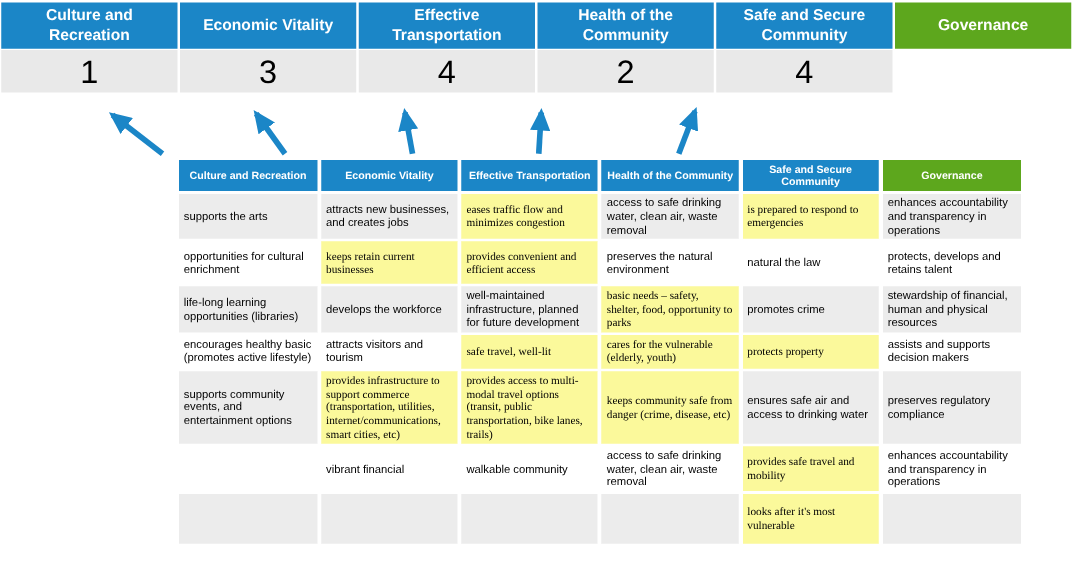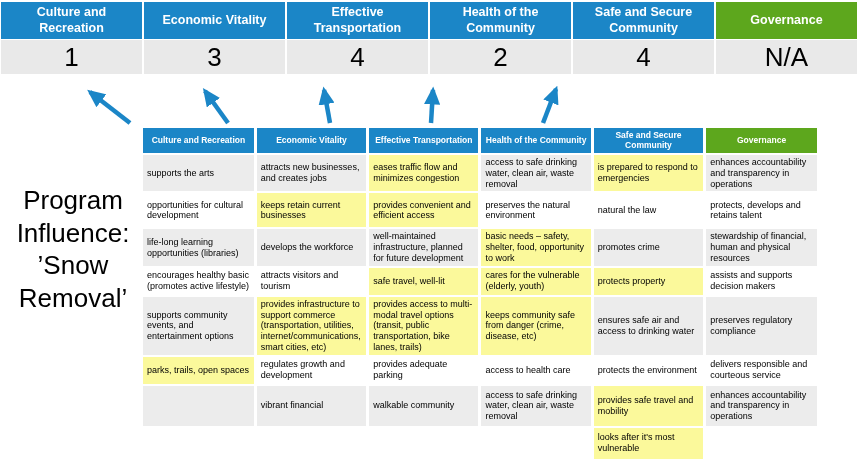--- a/index.html
+++ b/index.html
@@ -67,21 +67,21 @@
   .matrix th:last-child { border-right: none; }
   .matrix th.green { background: var(--header-green); }
   .matrix td {
     font-size: 9px; line-height: 1.2; color: var(--text-dark);
     padding: 2px 4px; vertical-align: middle;
     border-right: 3px solid #fff; border-bottom: 2px solid #fff;
     background: #fff; overflow: hidden;
   }
   .matrix td:last-child { border-right: none; }
   .matrix tbody tr:nth-child(odd) td { background: var(--row-stripe); }
-  .matrix td.hl { background: var(--highlight-yellow) !important; }
+  .matrix td.hl { background: var(--highlight-yellow) !important; font-family: Liberation Serif, serif; }
   .matrix tbody tr:nth-child(1) td { height: 35px; }
   .matrix tbody tr:nth-child(2) td { height: 36px; }
   .matrix tbody tr:nth-child(3) td { height: 35px; }
   .matrix tbody tr:nth-child(4) td { height: 29px; }
   .matrix tbody tr:nth-child(5) td { height: 54px; }
   .matrix tbody tr:nth-child(6) td { height: 29px; }
   .matrix tbody tr:nth-child(7) td { height: 42px; }
   .matrix tbody tr:nth-child(8) td { height: 33px; }
 </style>
 </head>
@@ -94,40 +94,35 @@
     <div class="sh">Economic Vitality</div>
     <div class="sh">Effective Transportation</div>
     <div class="sh">Health of the Community</div>
     <div class="sh">Safe and Secure Community</div>
     <div class="sh green">Governance</div>
     <div class="sv">1</div>
     <div class="sv">3</div>
     <div class="sv">4</div>
     <div class="sv">2</div>
     <div class="sv">4</div>
-    <div class="sv">N/A</div>
   </div>
 
   <svg class="arrows" width="859" height="52" viewBox="0 0 859 52">
     <defs>
       <marker id="ah" markerWidth="4" markerHeight="3.6" refX="3.2" refY="1.8" orient="auto">
         <path class="ah" d="M0,0 L4,1.8 L0,3.6 Z"></path>
       </marker>
     </defs>
     <line x1="130" y1="45" x2="90" y2="14" marker-end="url(#ah)"></line>
     <line x1="228" y1="45" x2="205" y2="13" marker-end="url(#ah)"></line>
     <line x1="330" y1="45" x2="324" y2="12" marker-end="url(#ah)"></line>
     <line x1="431" y1="45" x2="433" y2="12" marker-end="url(#ah)"></line>
     <line x1="543" y1="45" x2="556" y2="11" marker-end="url(#ah)"></line>
   </svg>
 
-  <div class="program-title">Program
-Influence:
-’Snow
-Removal’</div>
 
   <table class="matrix">
     <thead>
       <tr>
         <th>Culture and Recreation</th>
         <th>Economic Vitality</th>
         <th>Effective Transportation</th>
         <th>Health of the Community</th>
         <th>Safe and Secure Community</th>
         <th class="green">Governance</th>
@@ -136,58 +131,50 @@
     <tbody>
       <tr>
         <td>supports the arts</td>
         <td>attracts new businesses, and creates jobs</td>
         <td class="hl">eases traffic flow and minimizes congestion</td>
         <td>access to safe drinking water, clean air, waste removal</td>
         <td class="hl">is prepared to respond to emergencies</td>
         <td>enhances accountability and transparency in operations</td>
       </tr>
       <tr>
-        <td>opportunities for cultural development</td>
+        <td>opportunities for cultural enrichment</td>
         <td class="hl">keeps retain current businesses</td>
         <td class="hl">provides convenient and efficient access</td>
         <td>preserves the natural environment</td>
         <td>natural the law</td>
         <td>protects, develops and retains talent</td>
       </tr>
       <tr>
         <td>life-long learning opportunities (libraries)</td>
         <td>develops the workforce</td>
         <td>well-maintained infrastructure, planned for future development</td>
-        <td class="hl">basic needs – safety, shelter, food, opportunity to work</td>
+        <td class="hl">basic needs – safety, shelter, food, opportunity to parks</td>
         <td>promotes crime</td>
         <td>stewardship of financial, human and physical resources</td>
       </tr>
       <tr>
         <td>encourages healthy basic (promotes active lifestyle)</td>
         <td>attracts visitors and tourism</td>
         <td class="hl">safe travel, well-lit</td>
         <td class="hl">cares for the vulnerable (elderly, youth)</td>
         <td class="hl">protects property</td>
         <td>assists and supports decision makers</td>
       </tr>
       <tr>
         <td>supports community events, and entertainment options</td>
         <td class="hl">provides infrastructure to support commerce (transportation, utilities, internet/communications, smart cities, etc)</td>
         <td class="hl">provides access to multi-modal travel options (transit, public transportation, bike lanes, trails)</td>
         <td class="hl">keeps community safe from danger (crime, disease, etc)</td>
         <td>ensures safe air and access to drinking water</td>
         <td>preserves regulatory compliance</td>
-      </tr>
-      <tr>
-        <td class="hl">parks, trails, open spaces</td>
-        <td>regulates growth and development</td>
-        <td>provides adequate parking</td>
-        <td>access to health care</td>
-        <td>protects the environment</td>
-        <td>delivers responsible and courteous service</td>
       </tr>
       <tr>
         <td></td>
         <td>vibrant financial</td>
         <td>walkable community</td>
         <td>access to safe drinking water, clean air, waste removal</td>
         <td class="hl">provides safe travel and mobility</td>
         <td>enhances accountability and transparency in operations</td>
       </tr>
       <tr>

